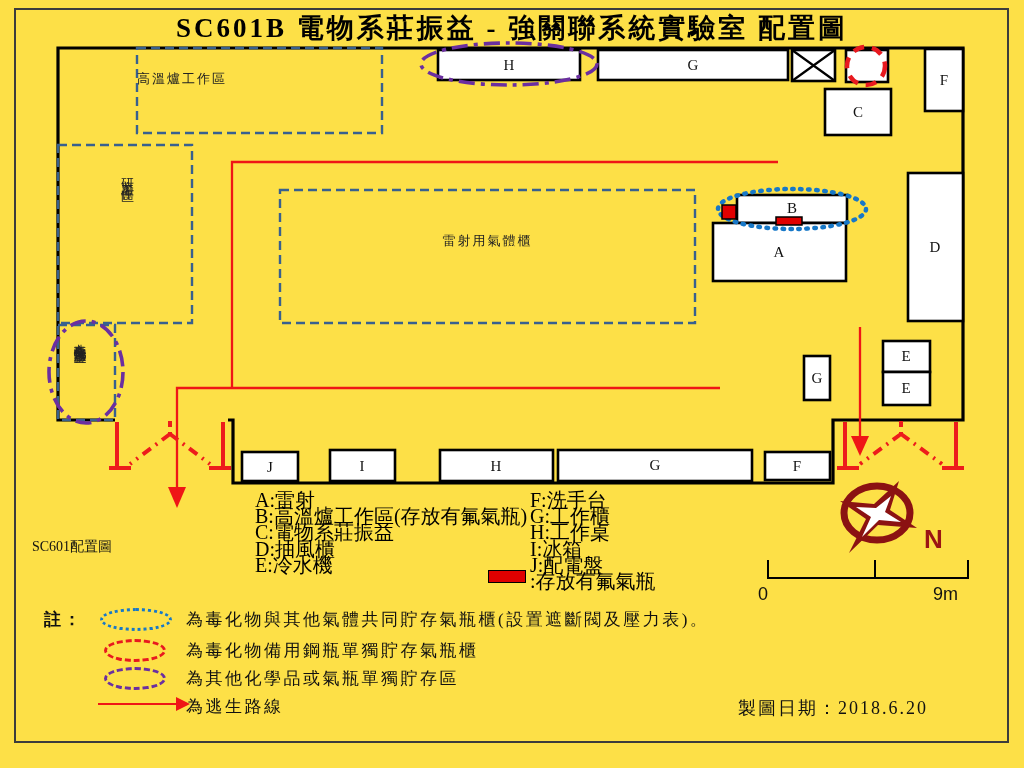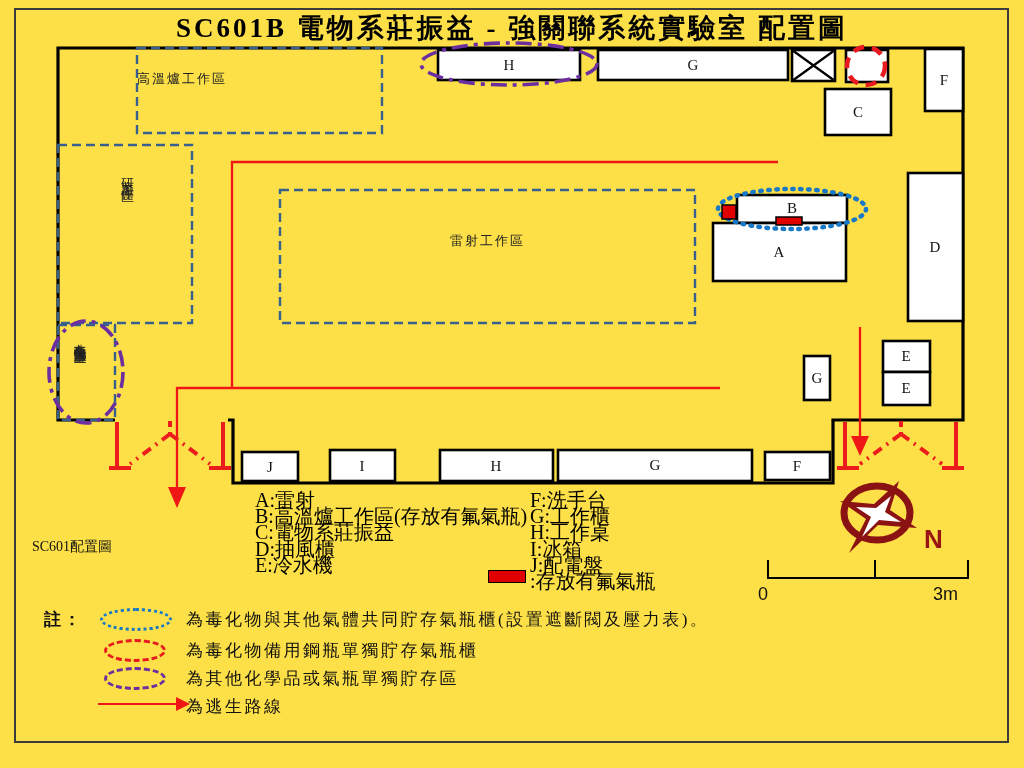--- a/index.html
+++ b/index.html
@@ -94,21 +94,21 @@
 
     <g>
       <ellipse cx="877" cy="513" rx="33" ry="27" fill="none" stroke="#8b1212" stroke-width="7"></ellipse>
       <polygon fill="#8b1212" points="899,481 890,510 917,528 878,525 849,553 866,519 840,501 874,504"></polygon>
       <polygon fill="#fff" points="891,496 885,512 901,522 879,520 862,537 871,517 856,507 876,508"></polygon>
     </g>
   </svg>
 
   <div class="t zone" style="left:137px;top:70px;width:245px;text-align:left;">高溫爐工作區</div>
   <div class="t zone vert" style="left:118px;top:168px;height:120px;">研磨工作區</div>
-  <div class="t zone" style="left:280px;top:232px;width:415px;text-align:center;">雷射工作區</div>
+  <div class="t zone" style="left:280px;top:232px;width:415px;text-align:center;">雷射用氣體櫃</div>
   <div class="t zone vert" style="left:72px;top:334px;height:80px;line-height:15px;letter-spacing:1px;font-size:12.5px;">非毒化物氣體放置區</div>
 
   <div class="t lab" style="left:509px;top:65px;">H</div>
   <div class="t lab" style="left:693px;top:65px;">G</div>
   <div class="t lab" style="left:858px;top:112px;">C</div>
   <div class="t lab" style="left:944px;top:80px;">F</div>
   <div class="t lab" style="left:935px;top:247px;">D</div>
   <div class="t lab" style="left:792px;top:208px;">B</div>
   <div class="t lab" style="left:779px;top:252px;">A</div>
   <div class="t lab" style="left:817px;top:378px;">G</div>
@@ -133,27 +133,28 @@
     <div>F:洗手台</div>
     <div>G:工作櫃</div>
     <div>H:工作桌</div>
     <div>I:冰箱</div>
     <div>J:配電盤</div>
     <div>:存放有氟氣瓶</div>
   </div>
   <div class="swatch" style="left:488px;top:570px;width:36px;height:11px;"></div>
 
   <div class="t" style="left:758px;top:584px;font-size:18px;font-family:'Liberation Sans',sans-serif;">0</div>
-  <div class="t" style="left:933px;top:584px;font-size:18px;font-family:'Liberation Sans',sans-serif;">3m</div>
+  <div class="t" style="left:933px;top:584px;font-size:18px;font-family:'Liberation Sans',sans-serif;">9m</div>
 
   <div class="t" style="left:924px;top:524px;font-size:26px;font-weight:bold;color:#9b1414;font-family:'Liberation Sans',sans-serif;">N</div>
 
   <div class="t note-txt" style="left:44px;top:608px;font-weight:bold;">註：</div>
   <div class="sym sym-blue" style="left:100px;top:608px;width:66px;height:17px;"></div>
   <div class="sym sym-red" style="left:104px;top:639px;width:56px;height:17px;"></div>
   <div class="sym sym-purple" style="left:104px;top:667px;width:56px;height:17px;"></div>
   <div class="note-arrow" style="left:98px;top:703px;width:78px;"></div>
   <div class="t note-txt" style="left:186px;top:608px;">為毒化物與其他氣體共同貯存氣瓶櫃(設置遮斷閥及壓力表)。</div>
   <div class="t note-txt" style="left:186px;top:639px;">為毒化物備用鋼瓶單獨貯存氣瓶櫃</div>
   <div class="t note-txt" style="left:186px;top:667px;">為其他化學品或氣瓶單獨貯存區</div>
   <div class="t note-txt" style="left:186px;top:695px;">為逃生路線</div>
 
+  <div class="t" style="left:738px;top:696px;font-size:18px;letter-spacing:2px;">製圖日期：2018.6.20</div>
 </div>
 
 </body></html>

